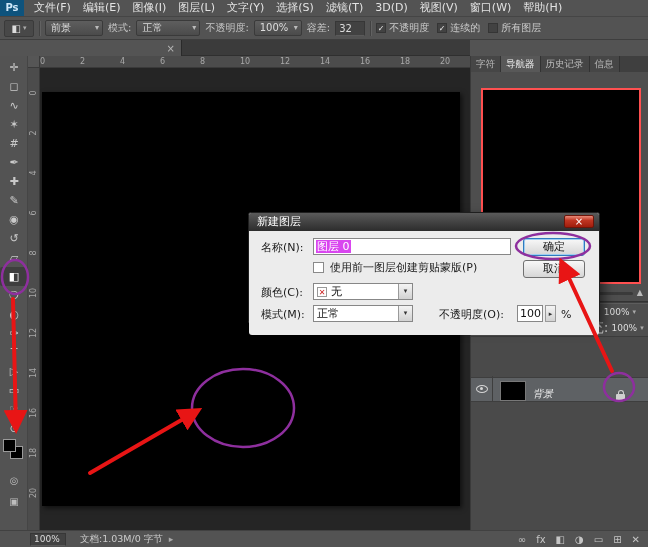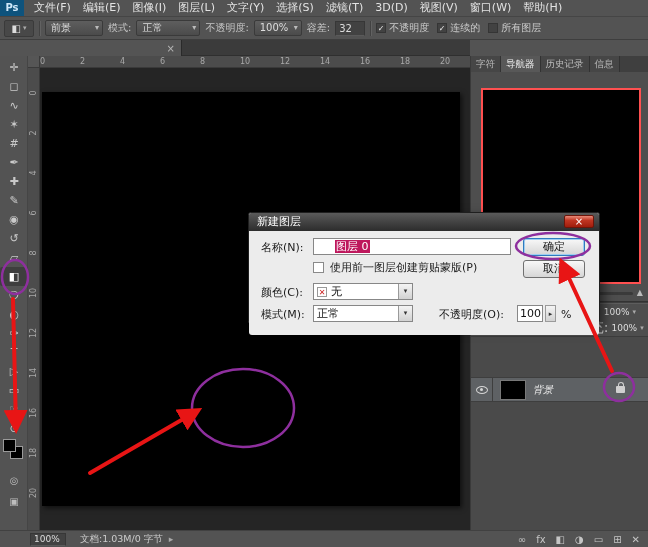--- a/index.html
+++ b/index.html
@@ -69,21 +69,21 @@
   .navthumbk{position:absolute;left:18%;top:-4px;width:7px;height:11px;background:#7a7a7a;border:1px solid #2e2e2e;border-radius:2px}
   .paneldiv{position:absolute;left:0;top:245px;width:178px;height:3px;background:#3f3f3f;border-top:1px solid #333;border-bottom:1px solid #5d5d5d}
   .lhead{position:absolute;left:0;top:248px;width:178px;height:16px;display:flex;align-items:center;gap:3px;padding:0 4px}
   .llabel{font-size:14px;color:#c3c3c3;white-space:nowrap}
   .lval{font-size:9px;color:#ddd}
   .llock{position:absolute;left:0;top:264px;width:178px;height:16px;display:flex;align-items:center;gap:3px;padding:0 4px}
   .lockicons{display:flex;gap:2px;align-items:center}
   .lockglyph{font-size:8px;color:#ccc;width:12px;height:12px;text-align:center;line-height:11px;background:#464646;border:1px solid #3a3a3a}
   .llock .fill{margin-left:8px}
   .llist{position:absolute;left:0;top:280px;width:178px;height:194px;background:#4a4a4a;border-top:1px solid #3c3c3c}
-  .lrow{position:absolute;left:0;top:40px;width:178px;height:25px;background:#5e6164;border-top:1px solid #3e3e3e;border-bottom:1px solid #3e3e3e;display:flex;align-items:center}
+  .lrow{position:absolute;left:0;top:40px;width:178px;height:25px;background:#5e6164;border-top:1px solid #3e3e3e;border-bottom:1px solid #3e3e3e;display:flex;align-items:flex-end}
   .eyecell{width:22px;height:25px;border-right:1px solid #3e3e3e;display:flex;align-items:center;justify-content:center}
   .eye{width:12px;height:8px;border:1px solid #d5d5d5;border-radius:50%;position:relative;display:inline-block}
   .eye::after{content:"";position:absolute;left:3.5px;top:1.5px;width:3px;height:3px;background:#d5d5d5;border-radius:50%}
   .lthumb{width:26px;height:20px;background:#000;border:1px solid #787878;margin:0 7px;flex:0 0 auto}
   .lname{font-size:10px;font-style:italic;color:#ececec;flex:1}
   .lock{position:relative;width:9px;height:7px;background:#d0d0d0;border-radius:1px;display:inline-block}
   .lock::before{content:"";position:absolute;left:1.5px;top:-4px;width:4px;height:4px;border:1.5px solid #d0d0d0;border-bottom:none;border-radius:3px 3px 0 0}
   .lrow .lock{margin-right:24px}
 
   
@@ -357,21 +357,21 @@
   </div>
 
   <div class="dialog">
     <div class="dtitle">
       <span class="dtext">新建图层</span>
       <span class="dclose">×</span>
     </div>
     <div class="dbody">
       <span class="dlabel" style="left:12px;top:10px">名称(N):</span>
       <span class="dinput" style="left:64px;top:7px;width:198px">
-        <span class="dsel" style="background: #be185d; margin-left: 19px;">图层 0</span>
+        <span class="dsel" style="background: #d946ef;">图层 0</span>
       </span>
       <span class="btn focused" style="left:274px;top:7px;width:62px">确定</span>
       <span class="btn" style="left:274px;top:29px;width:62px">取消</span>
       <span class="dchk" style="left:64px;top:31px"></span>
       <span class="dlabel" style="left:81px;top:30px">使用前一图层创建剪贴蒙版(P)</span>
       <span class="dlabel" style="left:12px;top:55px">颜色(C):</span>
       <span class="combo" style="left:64px;top:52px;width:100px">
         <span class="noneswatch">✕</span>
         <span>无</span>
         <span class="dd-btn dd-arrow">▾</span>

